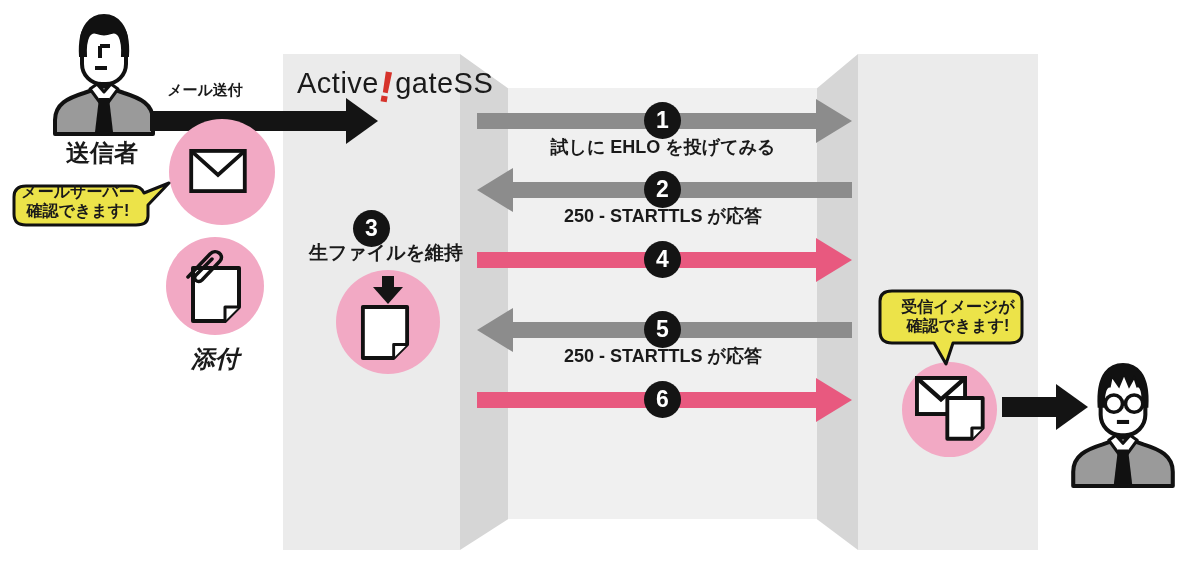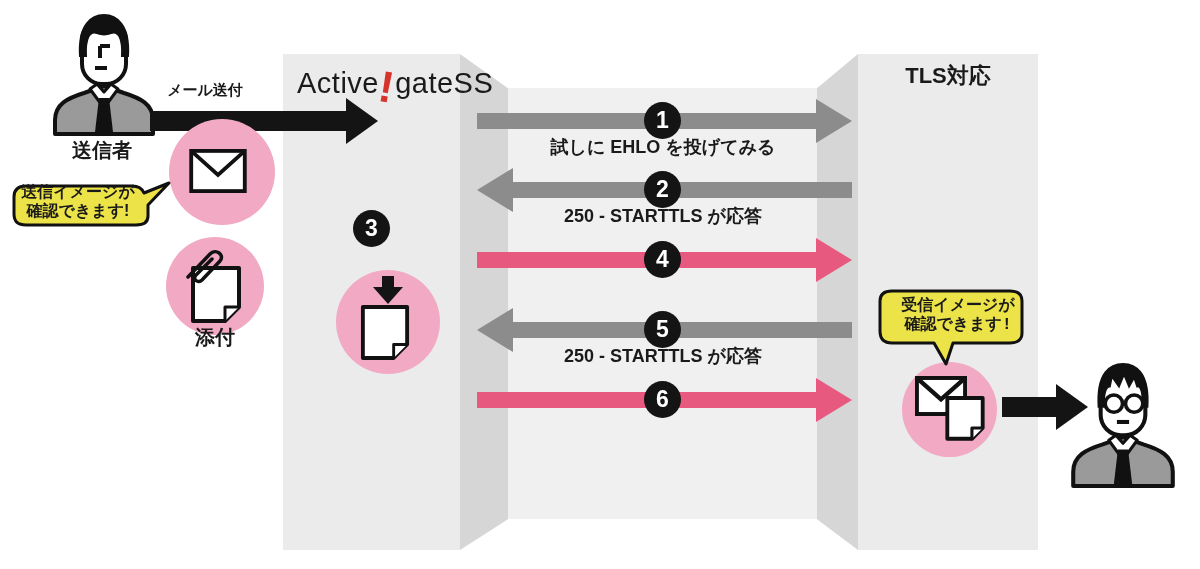--- a/index.html
+++ b/index.html
@@ -40,21 +40,21 @@
 
   
   .black-arrow{position:absolute;height:46px;}
   .black-arrow .shaft{position:absolute;left:0;right:30px;top:13px;height:20px;background:#141414;}
   .black-arrow .head{position:absolute;right:0;top:0;width:0;height:0;
     border-top:23px solid transparent;border-bottom:23px solid transparent;border-left:32px solid #141414;}
 
   
   .pcircle{position:absolute;border-radius:50%;background:#f2a9c4;}
 
-  .side-label{position:absolute;text-align:center;font-weight:700;font-size:20px;}
+  .side-label{position:absolute;text-align:center;font-weight:700;font-size:24px;}
 
   .bubble-text{position:absolute;text-align:center;font-weight:700;font-size:16px;line-height:19px;z-index:6;}
 
   .server-title{position:absolute;left:858px;top:62px;width:180px;text-align:center;font-weight:700;font-size:22px;line-height:28px;}
 
   .step3-label{position:absolute;left:286px;top:240px;width:200px;text-align:center;font-weight:700;font-size:19px;}
 
   svg{display:block;}
 </style>
 </head>
@@ -66,21 +66,20 @@
   <div class="band band-left"></div>
   <div class="channel"></div>
   <div class="band band-right"></div>
   <div class="panel panel-right"></div>
 
   <div class="logo">
     <span>Active</span><span class="bang">!</span><span>gateSS</span>
   </div>
 
   <div class="server-title">
-    <div>TLS対応</div>
   </div>
 
   <div class="abs" style="left:48px;top:10px;">
     <svg width="112" height="126" viewBox="0 0 112 126">
       <path d="M7 124 V110 C7 94 20 88 36 83 L56 76 L76 83 C92 88 105 94 105 110 V124 Z" fill="#9a9a9a" stroke="#111" stroke-width="4" stroke-linejoin="round"></path>
       <path d="M42 79 L56 98 L70 79 L63 74 L56 82 L49 74 Z" fill="#fff" stroke="#111" stroke-width="3" stroke-linejoin="round"></path>
       <path d="M51 88 H61 L65 122 L56 126 L47 122 Z" fill="#111"></path>
       <rect x="34" y="10" width="44" height="64" rx="20" fill="#fff" stroke="#111" stroke-width="4"></rect>
       <path d="M32 46 C30 14 44 5 56 5 C68 5 82 14 80 46 L74 46 C75 28 70 20 63 23 C58 25 54 25 49 23 C42 20 37 28 38 46 Z" fill="#111" stroke="#111" stroke-width="2"></path>
       <path d="M52 36 H62 M52 36 V48" stroke="#111" stroke-width="4" fill="none"></path>
@@ -99,36 +98,37 @@
     <svg width="58" height="44" viewBox="0 0 60 46" style="position:absolute;left:20px;top:30px;">
       <rect x="2" y="2" width="56" height="42" fill="#fff" stroke="#111" stroke-width="4"></rect>
       <path d="M2 2 L30 27 L58 2" fill="none" stroke="#111" stroke-width="4"></path>
     </svg>
   </div>
 
   <svg class="abs" style="left:10px;top:174px;z-index:5;" width="162" height="54" viewBox="0 0 162 54">
     <path d="M16 12 C7 12 4 17 4 23 L4 40 C4 48 8 51 16 51 L126 51 C134 51 138 48 138 42 L138 31 L159 9 L134 19 C132 14 128 12 122 12 Z" fill="#ece349" stroke="#111" stroke-width="3" stroke-linejoin="round"></path>
   </svg>
   <div class="bubble-text" style="left:12px;top:182px;width:132px;">
-    <div>送信イメージが</div>
+    <div>メールサーバー</div>
     <div>確認できます!</div>
   </div>
 
   <div class="pcircle" style="left:166px;top:237px;width:98px;height:98px;">
     <svg width="52" height="58" viewBox="0 0 52 58" style="position:absolute;left:24px;top:28px;">
       <path d="M3 3 H49 V42 L35 56 H3 Z" fill="#fff" stroke="#111" stroke-width="4" stroke-linejoin="round"></path>
       <path d="M49 42 L35 42 L35 56" fill="#fff" stroke="#111" stroke-width="3" stroke-linejoin="round"></path>
     </svg>
     <svg width="46" height="46" viewBox="0 0 46 46" style="position:absolute;left:16px;top:8px;">
       <path d="M6 32 L28 9 C34 3 43 10 38 16 L20 35 C16 39 10 34 14 30 L30 14" fill="none" stroke="#111" stroke-width="3.5" stroke-linecap="round" stroke-linejoin="round"></path>
     </svg>
   </div>
-  <div class="side-label" style="left:165px;top:324px;width:100px;">添付</div>
+  <div class="side-label" style="left:165px;top:343px;width:100px;font-style:italic;">添付</div>
 
   <div class="badge" style="left:353px;top:210px;">3</div>
+  <div class="step3-label">生ファイルを維持</div>
   <div class="pcircle" style="left:336px;top:270px;width:104px;height:104px;">
     <svg width="30" height="28" viewBox="0 0 30 28" style="position:absolute;left:37px;top:6px;">
       <rect x="9" y="0" width="12" height="12" fill="#141414"></rect>
       <path d="M0 11 H30 L15 28 Z" fill="#141414"></path>
     </svg>
     <svg width="50" height="60" viewBox="0 0 52 58" style="position:absolute;left:24px;top:32px;">
       <path d="M3 3 H49 V42 L35 56 H3 Z" fill="#fff" stroke="#111" stroke-width="4" stroke-linejoin="round"></path>
       <path d="M49 42 L35 42 L35 56" fill="#fff" stroke="#111" stroke-width="3" stroke-linejoin="round"></path>
     </svg>
   </div>
@@ -162,21 +162,21 @@
 
   <div class="flow-arrow dir-right pink" style="top:378px;">
     <div class="shaft"></div>
     <div class="head"></div>
     <div class="badge">6</div>
   </div>
 
   <svg class="abs" style="left:876px;top:287px;z-index:5;" width="150" height="80" viewBox="0 0 150 80">
     <path d="M16 4 C7 4 4 8 4 14 L4 44 C4 52 8 56 16 56 L58 56 L70 77 L77 56 L134 56 C142 56 146 52 146 46 L146 14 C146 7 142 4 134 4 Z" fill="#ece349" stroke="#111" stroke-width="3" stroke-linejoin="round"></path>
   </svg>
-  <div class="bubble-text" style="left:880px;top:297px;width:156px;font-family:Liberation Mono, monospace;">
+  <div class="bubble-text" style="left:880px;top:297px;width:156px;">
     <div>受信イメージが</div>
     <div>確認できます!</div>
   </div>
 
   <div class="pcircle" style="left:902px;top:362px;width:95px;height:95px;z-index:4;">
     <svg width="52" height="40" viewBox="0 0 60 46" style="position:absolute;left:13px;top:14px;">
       <rect x="2" y="2" width="56" height="42" fill="#fff" stroke="#111" stroke-width="5"></rect>
       <path d="M2 2 L30 27 L58 2" fill="none" stroke="#111" stroke-width="5"></path>
     </svg>
     <svg width="40" height="52" viewBox="0 0 52 58" style="position:absolute;left:43px;top:30px;">

